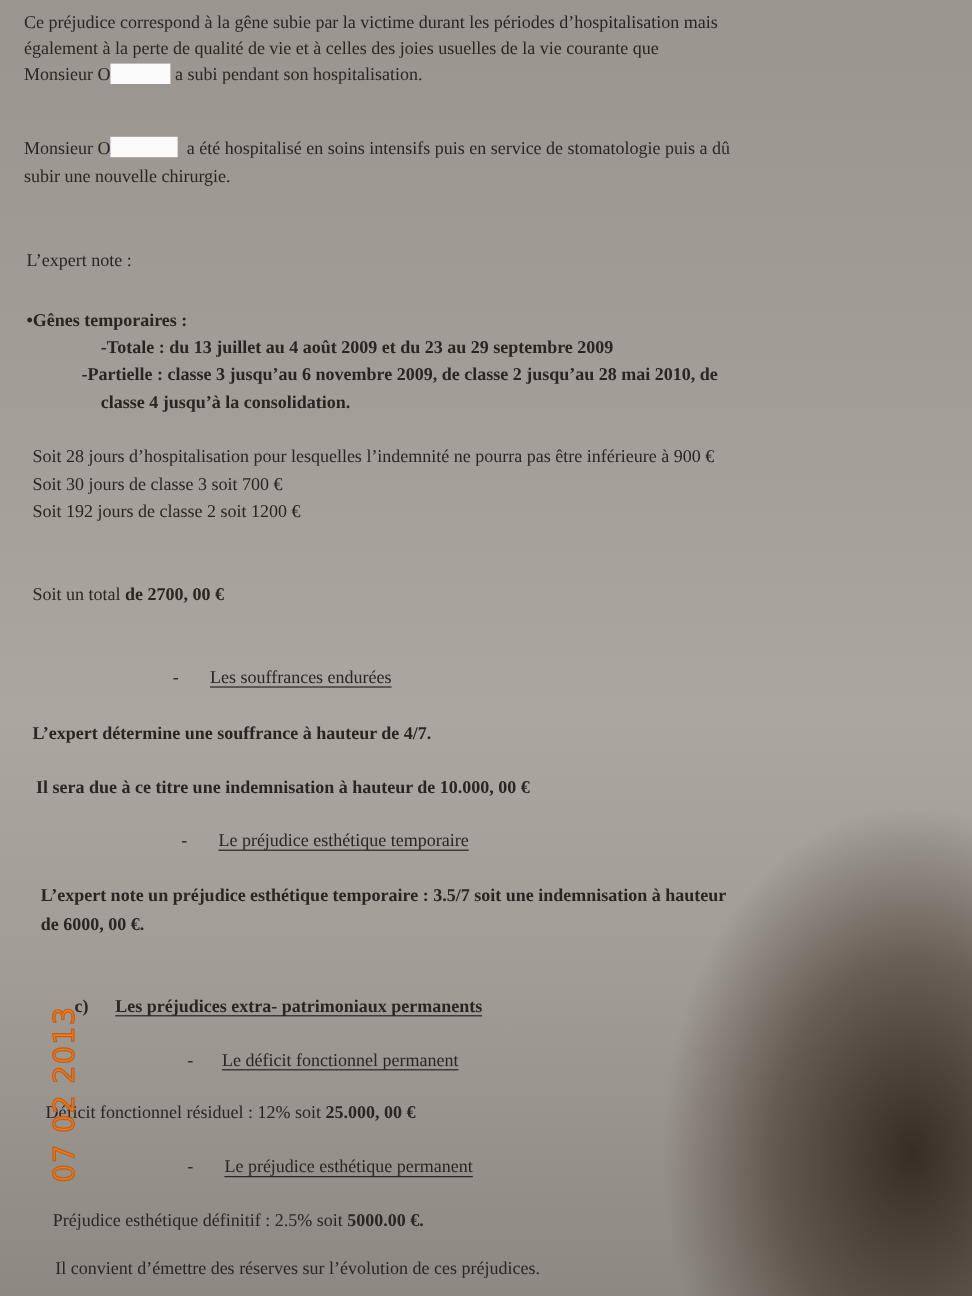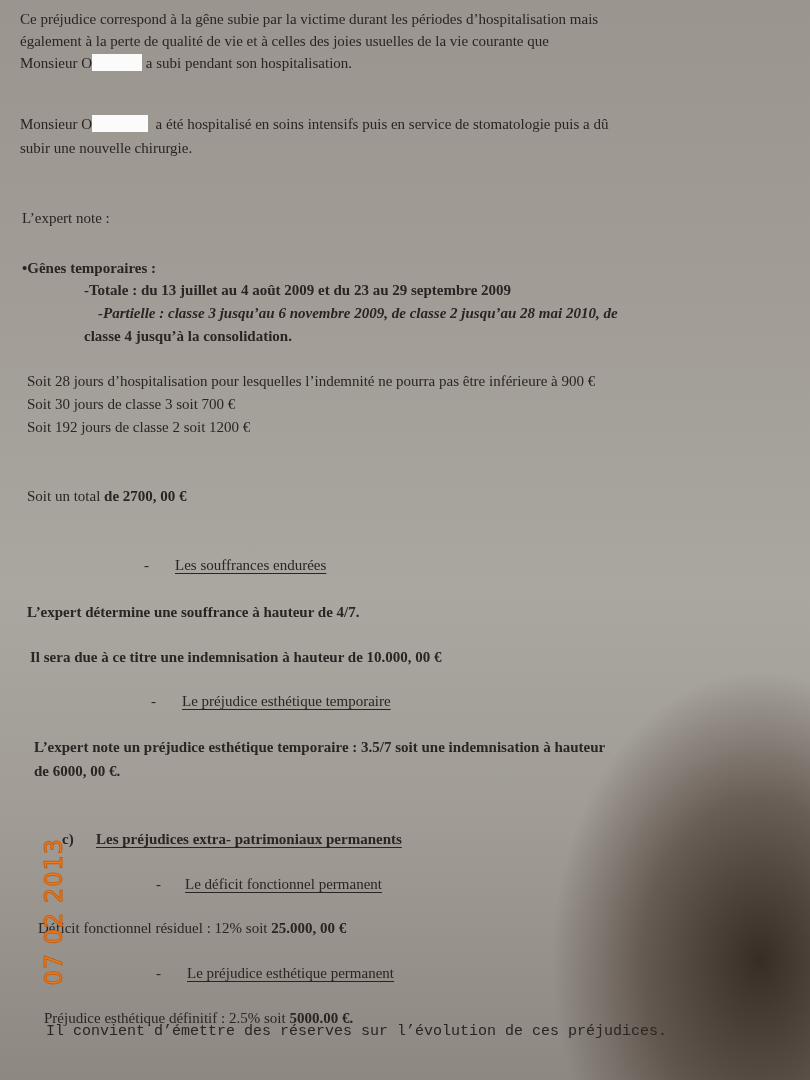--- a/index.html
+++ b/index.html
@@ -41,21 +41,21 @@
   <div class="txt" style="left:20px;top:113px;">
     <span>Monsieur O</span><span class="redact" style="width:56px"></span>
     &nbsp;<span>a été hospitalisé en soins intensifs puis en service de stomatologie puis a dû</span>
   </div>
   <div class="txt" style="left:20px;top:137px;">subir une nouvelle chirurgie.</div>
 
   <div class="txt" style="left:22px;top:207px;">L’expert note :</div>
 
   <div class="txt b" style="left:22px;top:257px;">•Gênes temporaires :</div>
   <div class="txt b" style="left:84px;top:279px;">-Totale : du 13 juillet au 4 août 2009 et du 23 au 29 septembre 2009</div>
-  <div class="txt b" style="left:98px;top:302px;font-style:italic;">-Partielle : classe 3 jusqu’au 6 novembre 2009, de classe 2 jusqu’au 28 mai 2010, de</div>
+  <div class="txt b" style="left:68px;top:302px;">-Partielle : classe 3 jusqu’au 6 novembre 2009, de classe 2 jusqu’au 28 mai 2010, de</div>
   <div class="txt b" style="left:84px;top:325px;">classe 4 jusqu’à la consolidation.</div>
 
   <div class="txt" style="left:27px;top:370px;">Soit 28 jours d’hospitalisation pour lesquelles l’indemnité ne pourra pas être inférieure à 900 €</div>
   <div class="txt" style="left:27px;top:393px;">Soit 30 jours de classe 3 soit 700 €</div>
   <div class="txt" style="left:27px;top:416px;">Soit 192 jours de classe 2 soit 1200 €</div>
 
   <div class="txt" style="left:27px;top:485px;">
     <span>Soit un total </span><span class="b">de 2700, 00 €</span>
   </div>
 
@@ -77,16 +77,16 @@
   <div class="txt" style="left:38px;top:917px;text-align:right;">
     <span>Déficit fonctionnel résiduel : 12% soit </span><span class="b">25.000, 00 €</span>
   </div>
 
   <div class="txt" style="left:156px;top:962px;">-</div>
   <div class="txt u" style="left:187px;top:962px;">Le préjudice esthétique permanent</div>
   <div class="txt" style="left:44px;top:1007px;">
     <span>Préjudice esthétique définitif : 2.5% soit </span><span class="b">5000.00 €.</span>
   </div>
 
-  <div class="txt" style="left:46px;top:1021px;font-family:Liberation Mono, monospace;">Il convient d’émettre des réserves sur l’évolution de ces préjudices.</div>
+  <div class="txt" style="left:46px;top:1047px;">Il convient d’émettre des réserves sur l’évolution de ces préjudices.</div>
 
   <div class="stamp">07 02 2013</div>
 </div>
 
 </body></html>

